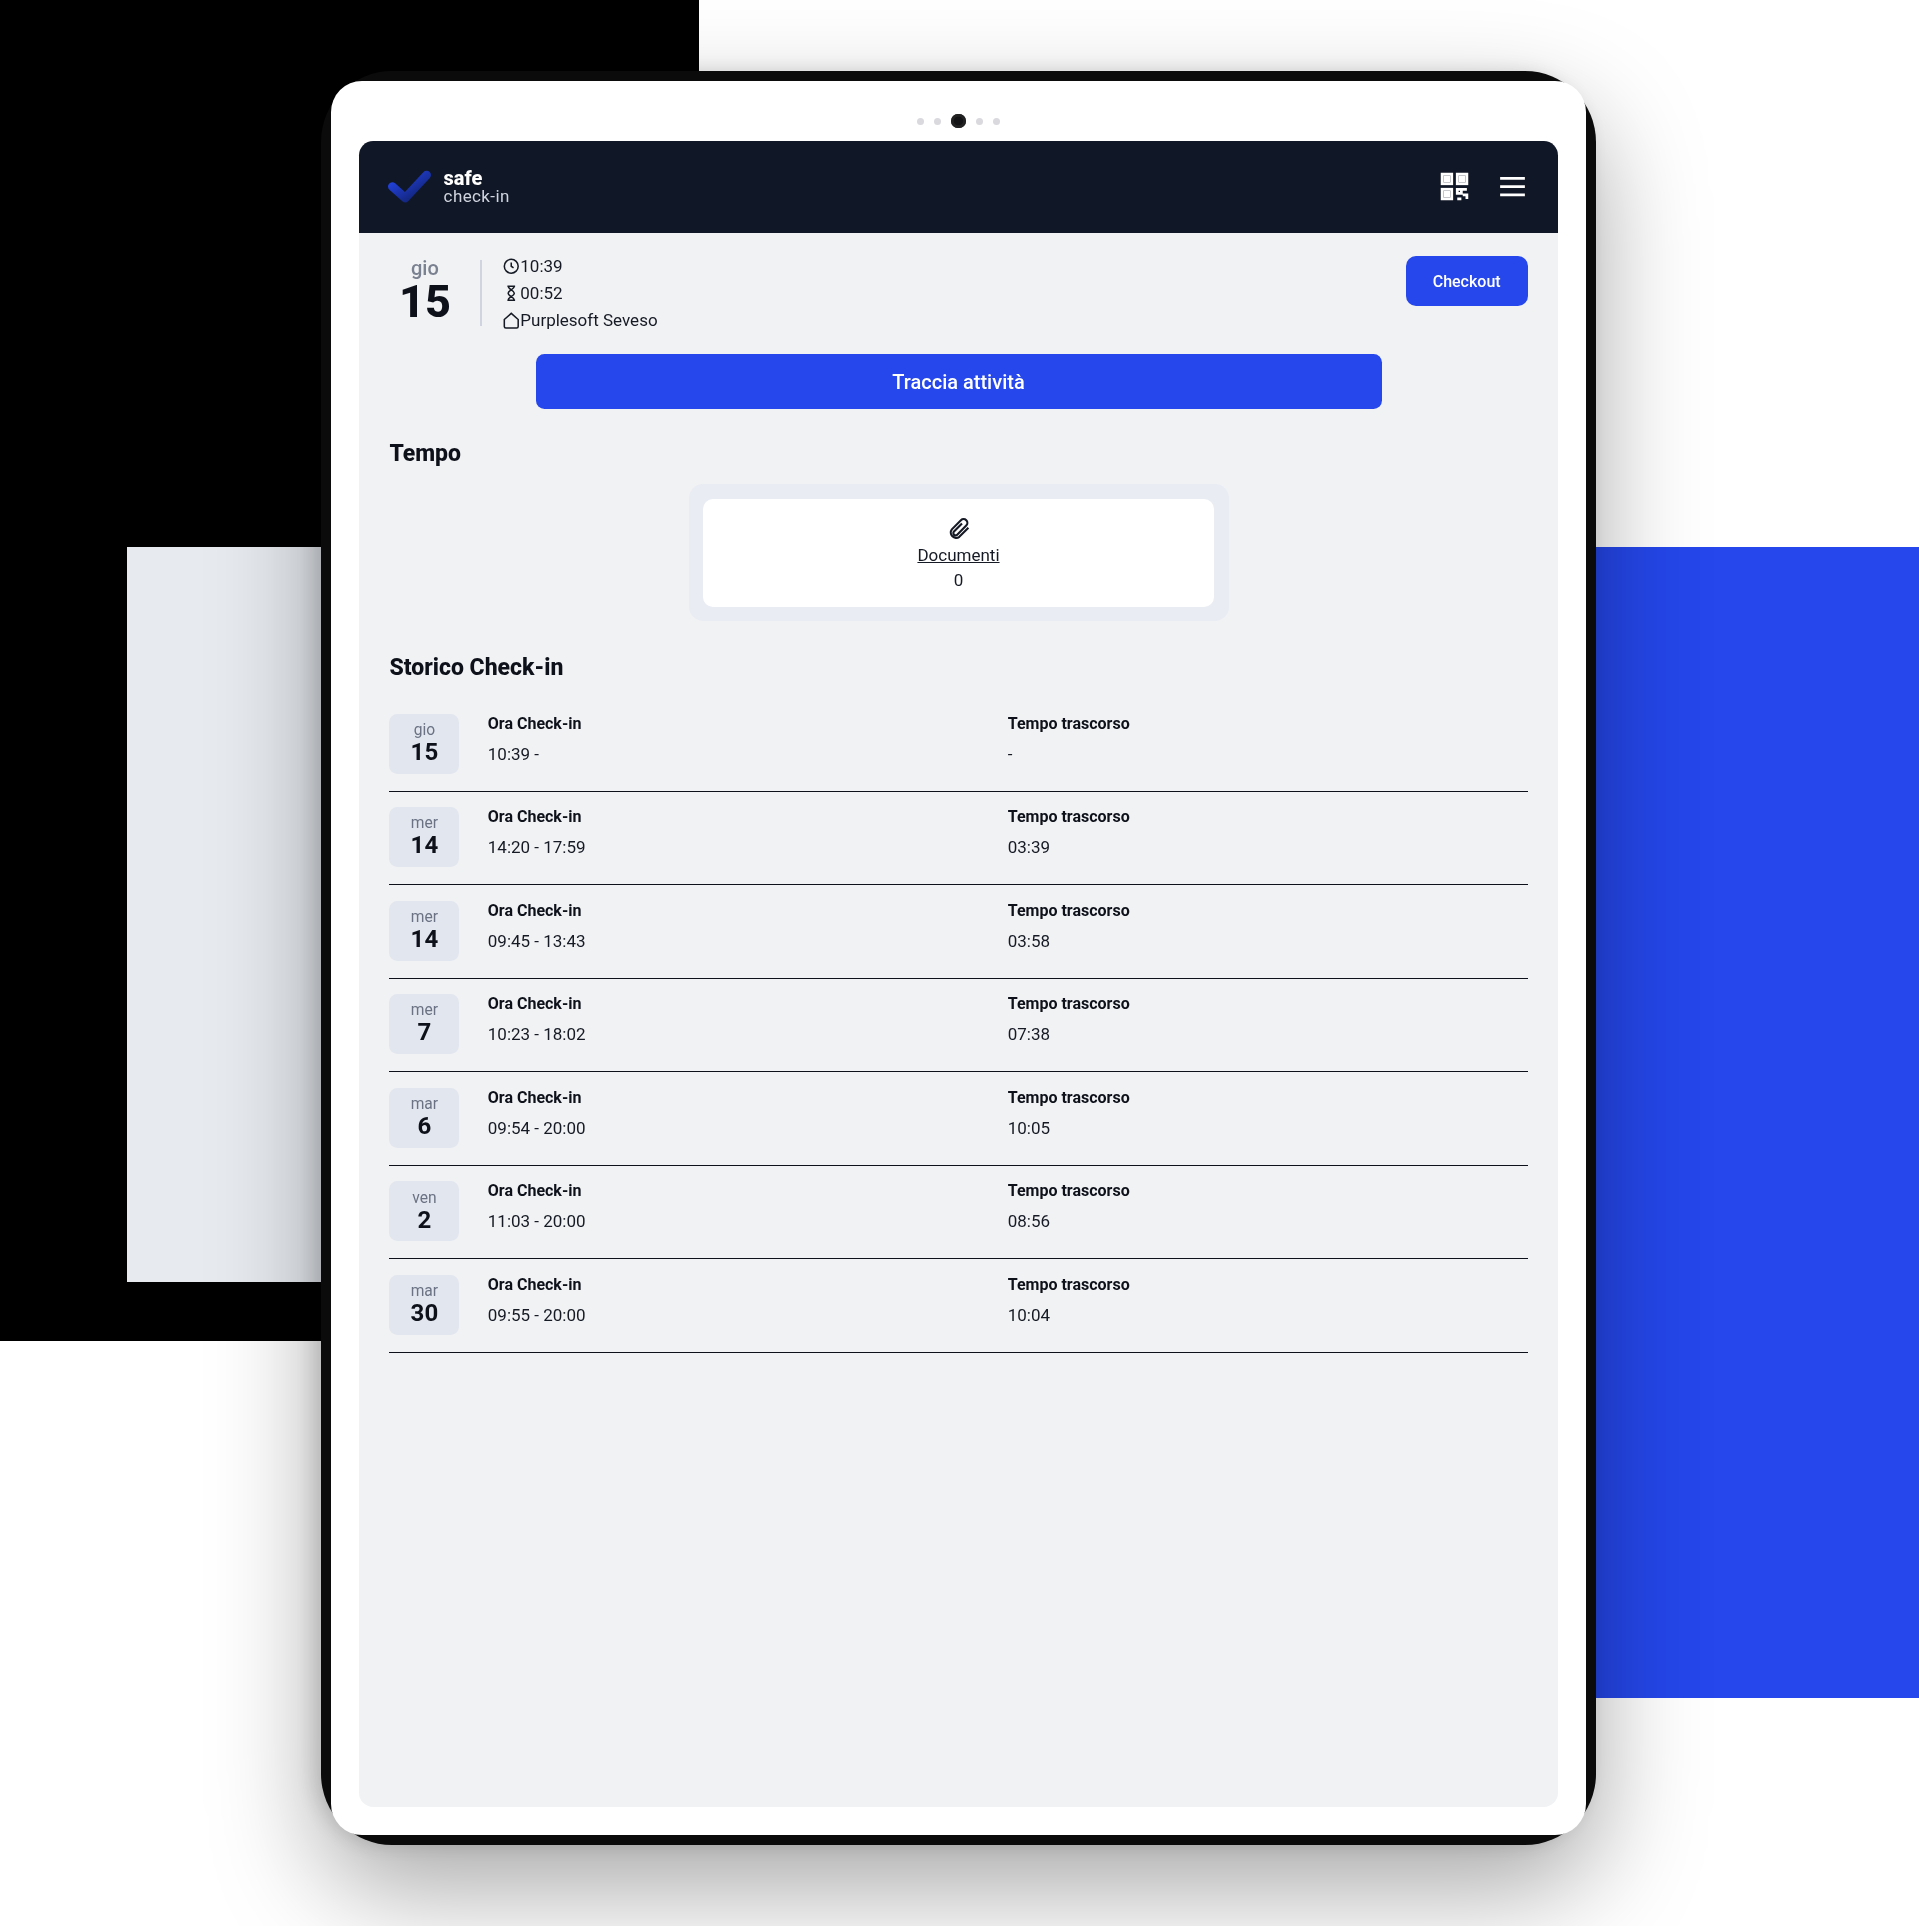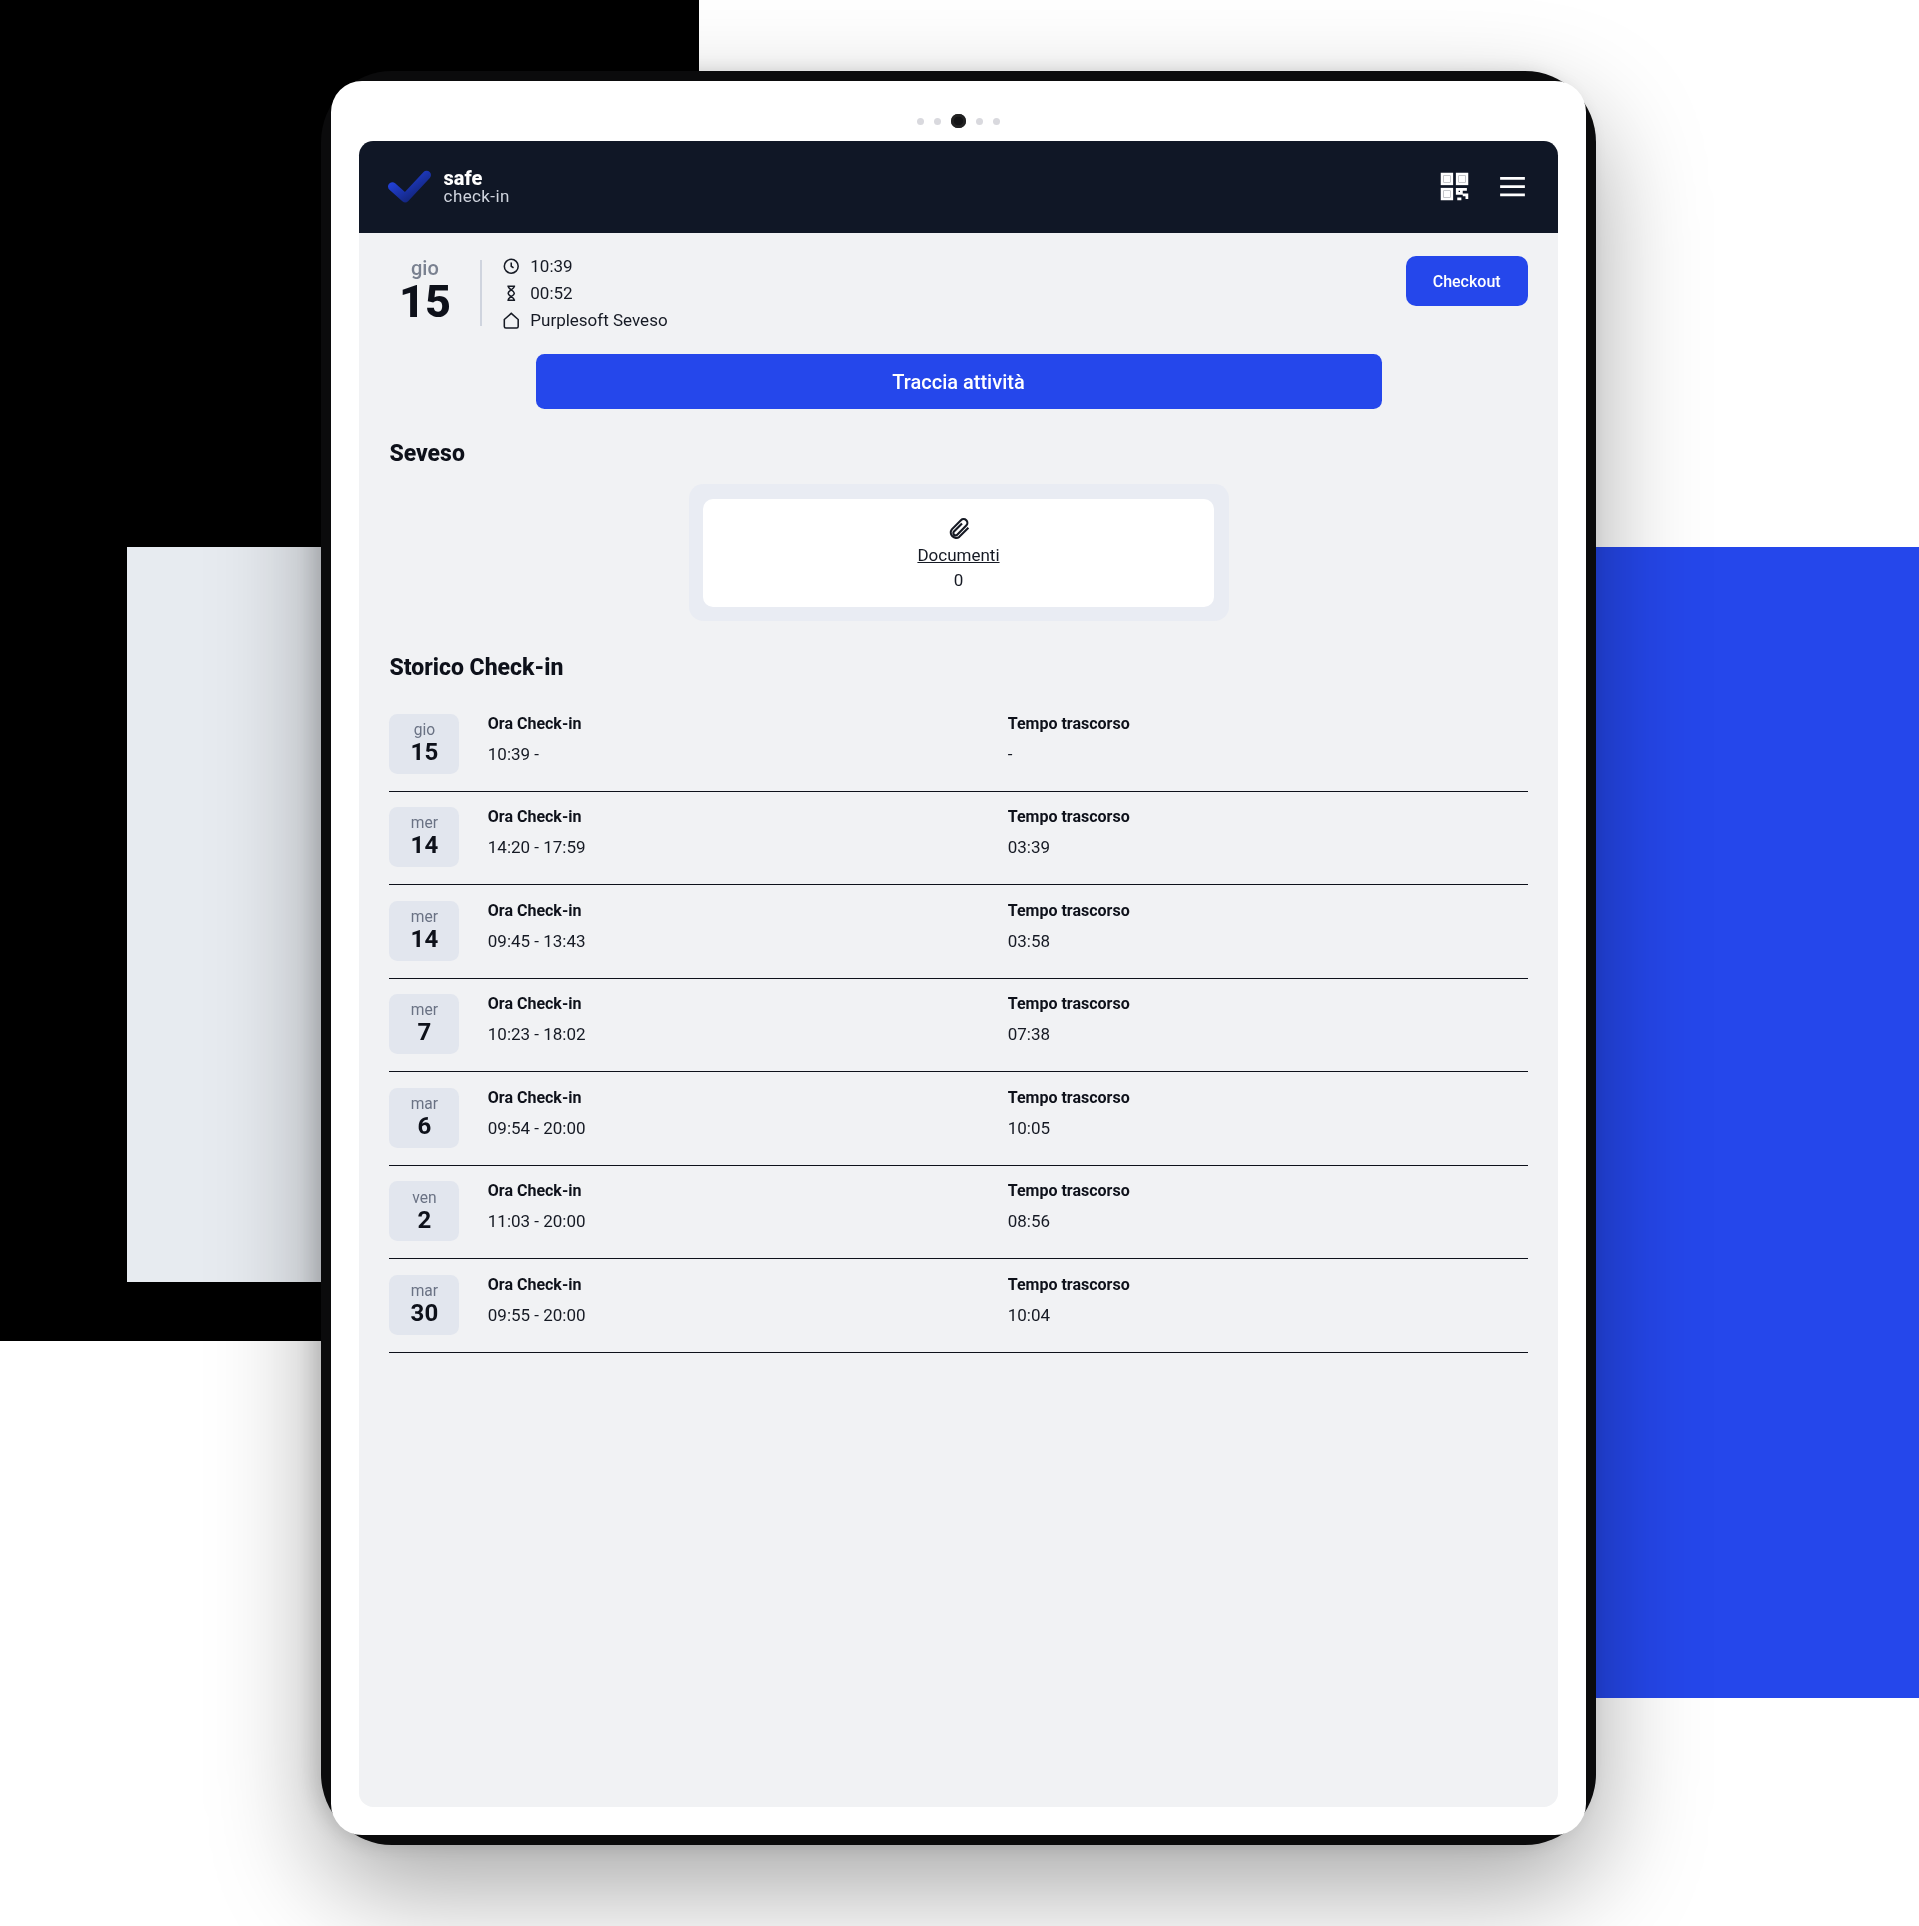--- a/index.html
+++ b/index.html
@@ -79,21 +79,21 @@
   .summary-row { display:flex; align-items:flex-start; justify-content:space-between; margin-bottom:24px;}
   .date-and-meta { display:flex; gap:20px; align-items:flex-start;}
   .datebox-large {
     display:flex; flex-direction:column; align-items:center; justify-content:center;
     min-width:71px;
   }
   .datebox-large .weekday { font-size:20px; color:#7a8190; font-weight:500; margin-bottom:-1.4px;}
   .datebox-large .daynum { font-size:45px; font-weight:800; color:#0e111a; line-height:1;}
   .vline { width:1.4px; background:#cfd4de; align-self:stretch; margin:4.3px 0;}
   .meta-list { display:flex; flex-direction:column; gap:7.1px;}
-  .meta-item { display:flex; align-items:center; gap:10px; font-size:17px; color:#161a24;}
+  .meta-item { display:flex; align-items:center; font-size:17px; color:#161a24;}
   .meta-item svg { width:18.5px; height:18.5px; stroke:#161a24; fill:none; stroke-width:2;}
   .checkout-btn {
     background:#2547eb; color:#fff; font-size:16px; font-weight:500;
     padding: 15.6px 27px; border:none; border-radius:10px; cursor:pointer;
   }
 
   
   .track-btn-wrap { display:flex; justify-content:center; margin-bottom:31px;}
   .track-btn {
     width: 846px;
@@ -228,21 +228,21 @@
             </div>
           </div>
         </div>
         <button class="checkout-btn">Checkout</button>
       </div>
 
       <div class="track-btn-wrap">
         <button class="track-btn">Traccia attività</button>
       </div>
 
-      <div class="section-title">Seveso</div>
+      <div class="section-title">Tempo</div>
 
       <div class="media-cards-wrap">
         <div class="media-card">
           <svg viewBox="0 0 24 24">
               <path d="M21 11l-8.5 8.5a5 5 0 0 1-7-7L14 4a3.5 3.5 0 0 1 5 5l-8.5 8.5a2 2 0 0 1-3-3L15 7"></path>
             </svg>
           <span class="label">Documenti</span>
           <span class="count">0</span>
         </div>
       </div>

